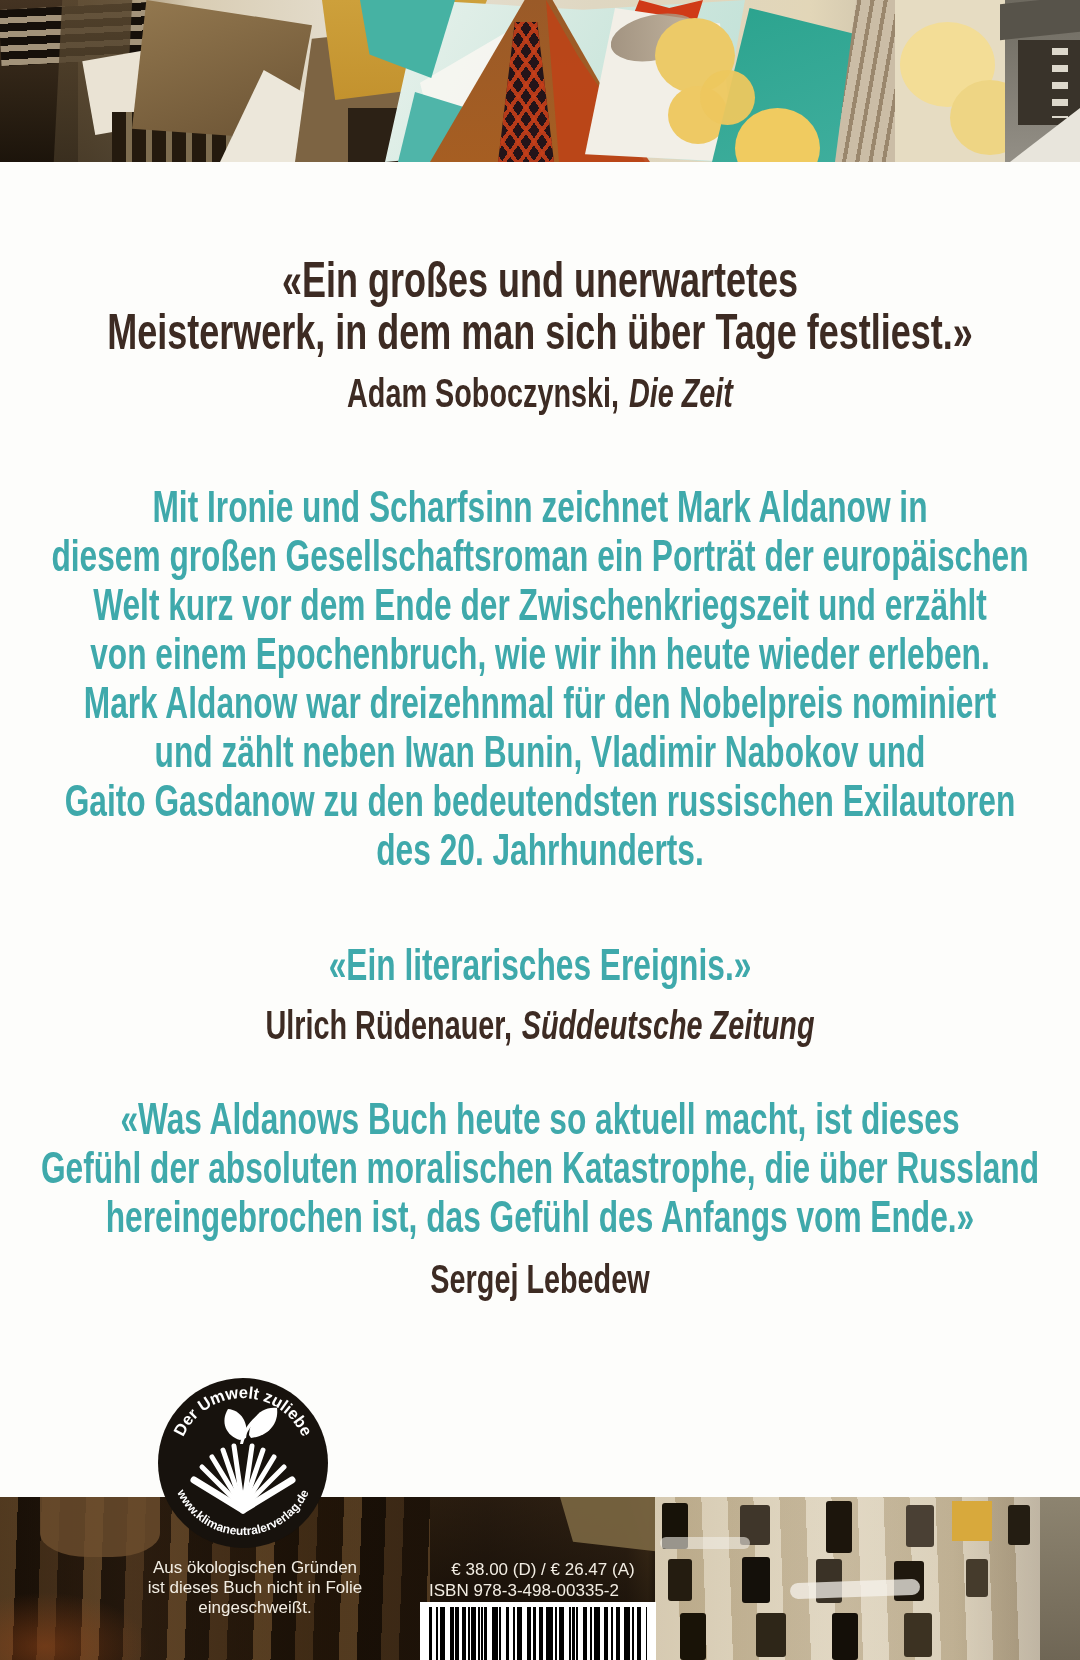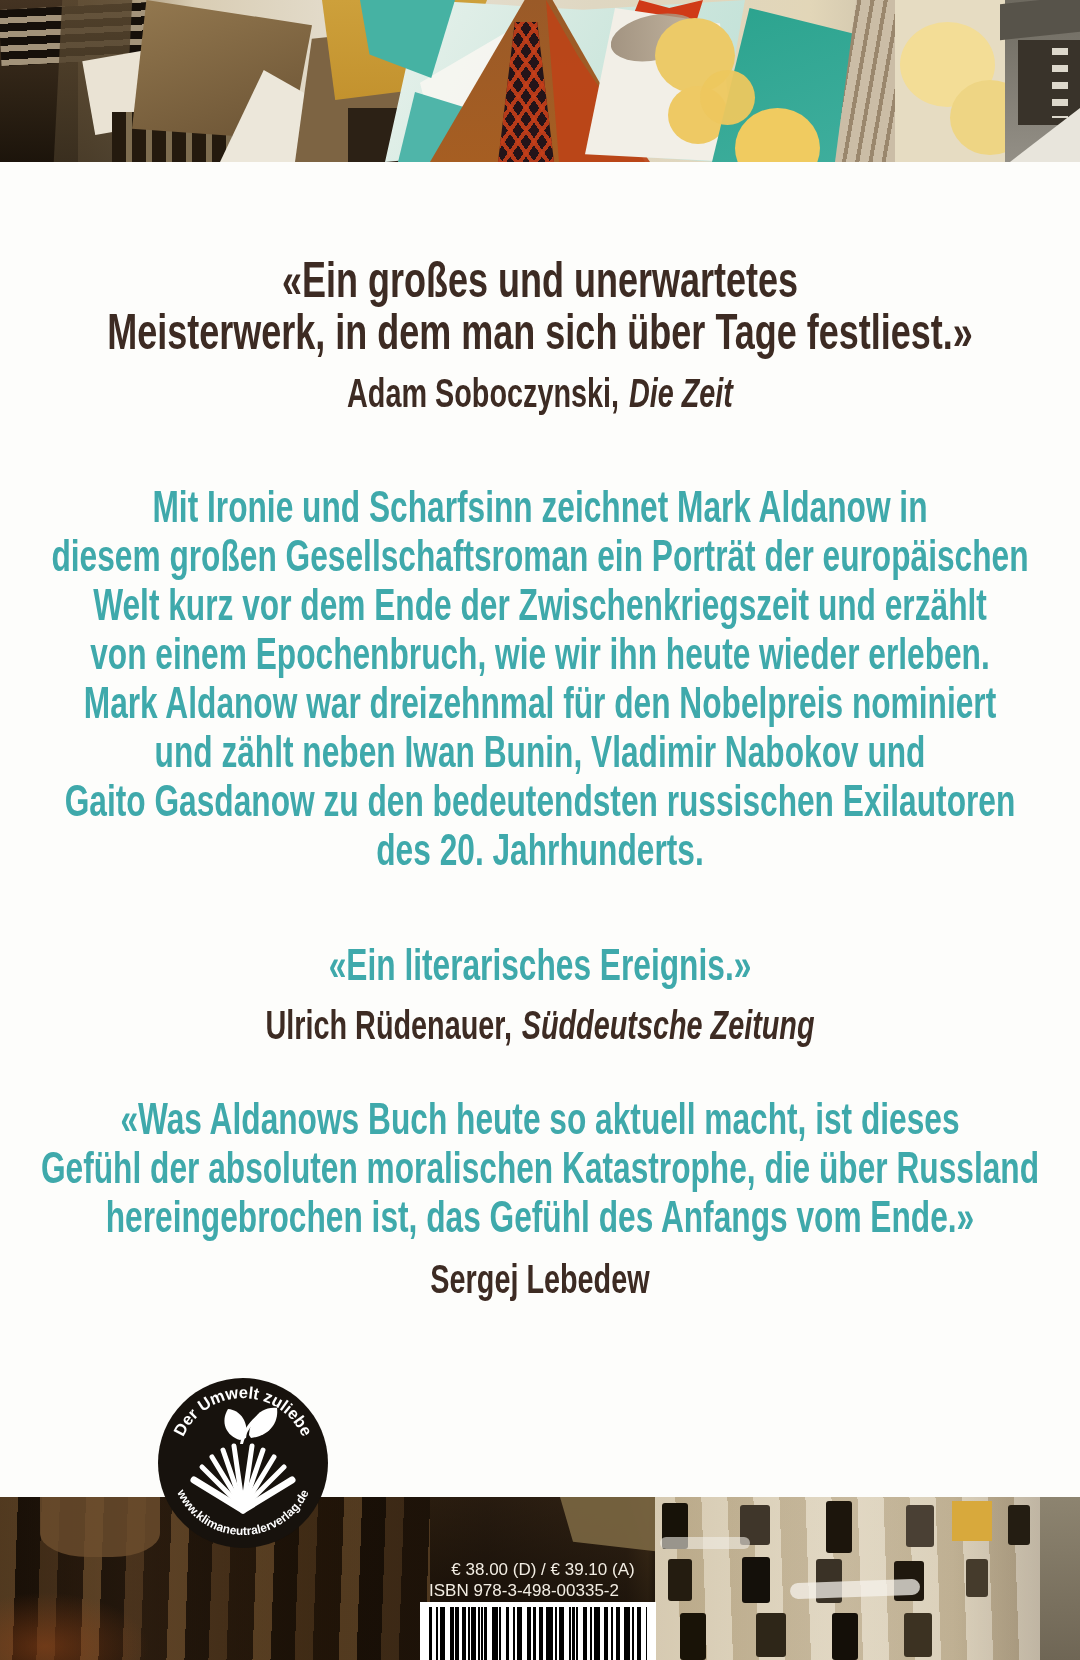--- a/index.html
+++ b/index.html
@@ -140,23 +140,28 @@
     <div class="s" style="left:894px;top:64px;width:30px;height:40px;background:#1f180e;border-radius:3px"></div>
     <div class="s" style="left:966px;top:62px;width:22px;height:38px;background:#453b2c;border-radius:3px"></div>
     <div class="s" style="left:680px;top:116px;width:26px;height:47px;background:#191307;border-radius:3px"></div>
     <div class="s" style="left:756px;top:116px;width:30px;height:44px;background:#2e2618;border-radius:3px"></div>
     <div class="s" style="left:832px;top:116px;width:26px;height:47px;background:#140f08;border-radius:3px"></div>
     <div class="s" style="left:904px;top:116px;width:28px;height:44px;background:#3c3222;border-radius:3px"></div>
     <div class="s" style="left:790px;top:84px;width:130px;height:16px;background:rgba(245,242,235,.75);border-radius:8px;transform:rotate(-2deg)"></div>
     <div class="s" style="left:660px;top:40px;width:90px;height:12px;background:rgba(240,236,228,.6);border-radius:6px"></div>
     <div class="s" style="left:1040px;top:0;width:40px;height:163px;background:linear-gradient(180deg,#8d8470,#6f6655)"></div>
 
+    <div class="footer-text" style="left:105px;top:61px;width:300px">
+      <div>Aus ökologischen Gründen</div>
+      <div>ist dieses Buch nicht in Folie</div>
+      <div>eingeschweißt.</div>
+    </div>
 
     <div class="footer-text" style="left:413px;top:63px;width:260px">
-      <div>€ 38.00 (D) / € 39.10 (A)</div>
+      <div>€ 38.00 (D) / € 26.47 (A)</div>
       <div style="margin-top:1px;text-align:left;padding-left:16px">ISBN 978-3-498-00335-2</div>
     </div>
 
     <div class="barcode-box">
       <div class="barcode-bars"></div>
     </div>
   </div>
 
 </div>
 

